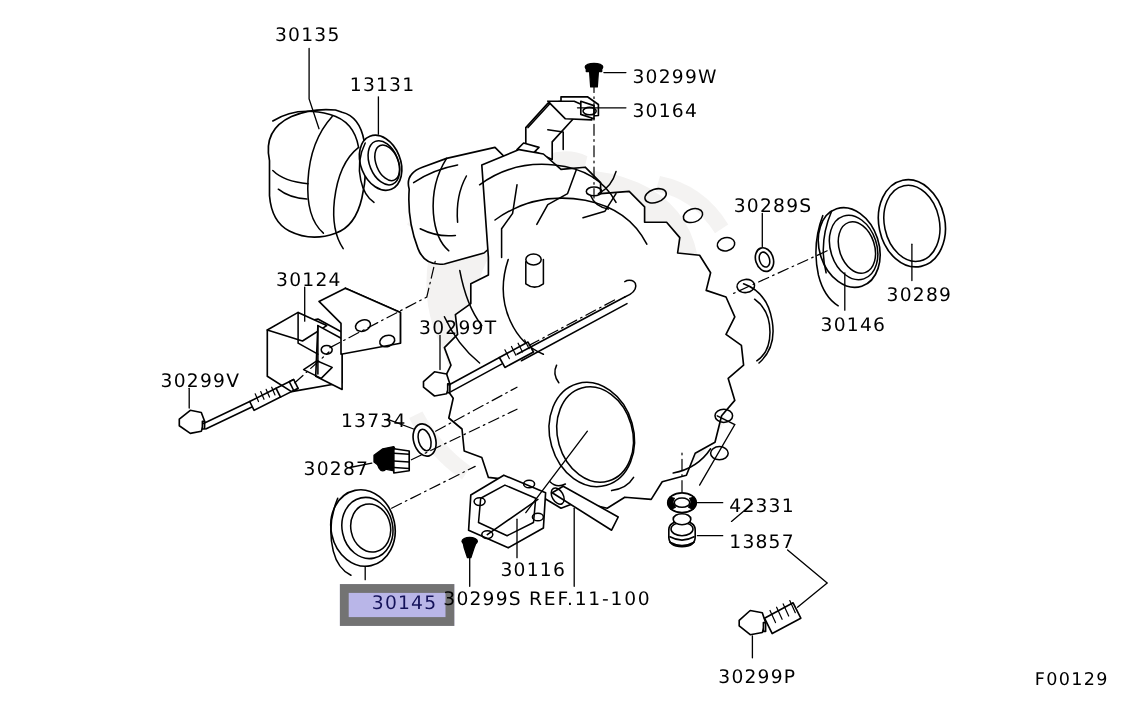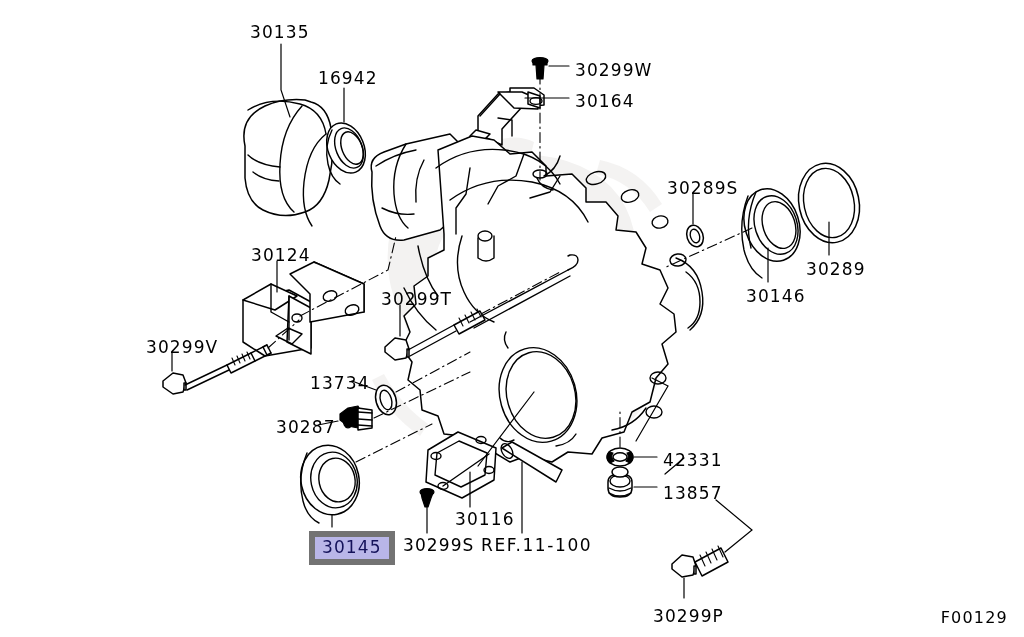--- a/index.html
+++ b/index.html
@@ -21,22 +21,22 @@
     font-family:"DejaVu Sans", sans-serif;
     font-size:17px;
     letter-spacing:1.1px;
     color:#000000;
     white-space:nowrap;
     line-height:1;
     font-weight:500;
   }
   .lbl.hl{
     background:#b9b6e8;
-    border:6px solid #737373;
-    padding:2px 7px 3px 7px;
+    border:8px solid #737373;
+    padding:2px 7px 3px 21px;
     color:#14125a;
     letter-spacing:1.1px;
   }
   .corner-code{
     position:absolute;
     right:16px;bottom:10px;
     font-family:"DejaVu Sans", sans-serif;
     font-size:16px;
     letter-spacing:1.2px;
     color:#000;
@@ -384,21 +384,21 @@
       <path class="lead" d="M665,474 L684,458"></path>
 
       <path class="lead" d="M684,598 L684,578"></path>
 
       <path class="lead" d="M725,552 L752,530 L716,500"></path>
     </g>
 
   </svg>
 
   <div class="lbl" style="left:250px;top:24px;">30135</div>
-  <div class="lbl" style="left:318px;top:70px;">16942</div>
+  <div class="lbl" style="left:318px;top:70px;">13131</div>
   <div class="lbl" style="left:575px;top:62px;">30299W</div>
   <div class="lbl" style="left:575px;top:93px;">30164</div>
   <div class="lbl" style="left:667px;top:180px;">30289S</div>
   <div class="lbl" style="left:806px;top:261px;">30289</div>
   <div class="lbl" style="left:746px;top:288px;">30146</div>
   <div class="lbl" style="left:251px;top:247px;">30124</div>
   <div class="lbl" style="left:381px;top:291px;">30299T</div>
   <div class="lbl" style="left:146px;top:339px;">30299V</div>
   <div class="lbl" style="left:310px;top:375px;">13734</div>
   <div class="lbl" style="left:276px;top:419px;">30287</div>

